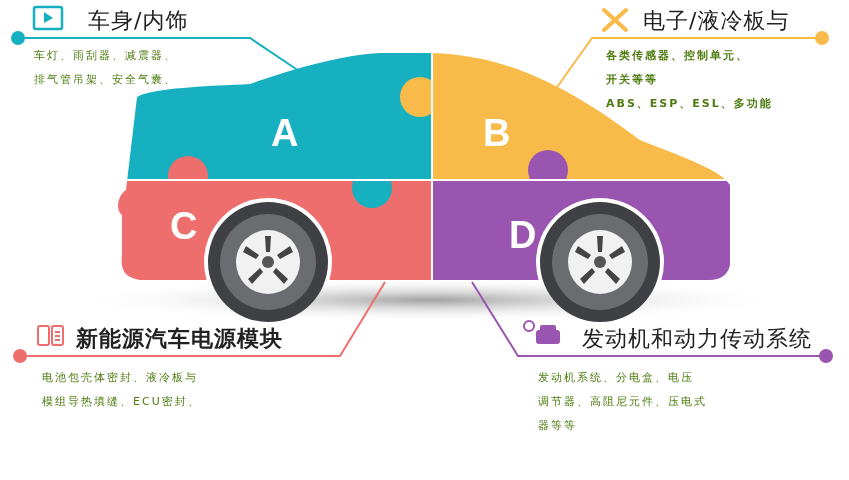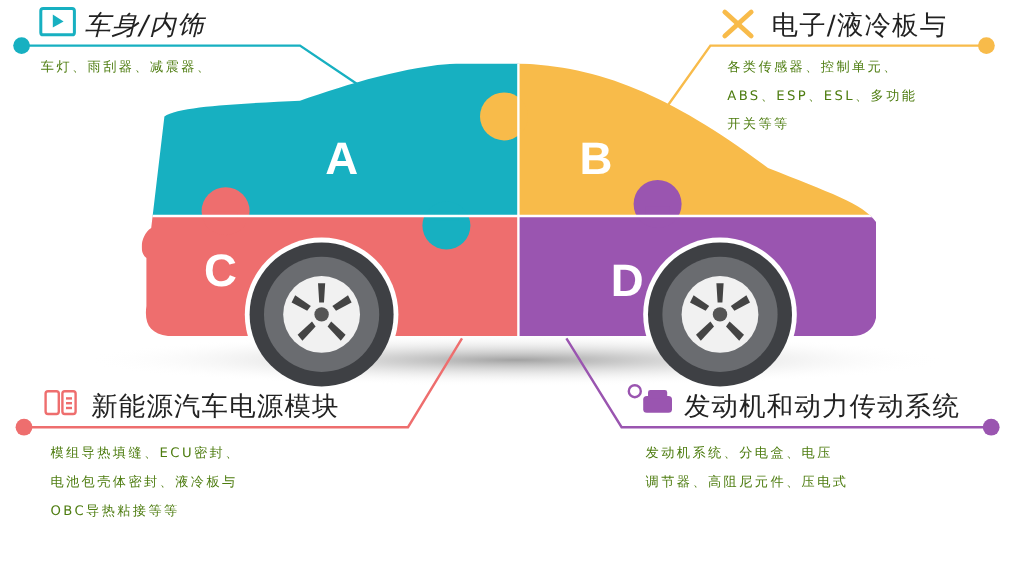--- a/index.html
+++ b/index.html
@@ -107,36 +107,37 @@
     <rect x="536" y="330" width="24" height="14" rx="3"></rect>
     <rect x="540" y="325" width="16" height="7" rx="2"></rect>
   </g>
 </svg>
 
 <div class="letter" style="left:271px; top:112px;">A</div>
 <div class="letter" style="left:483px; top:112px;">B</div>
 <div class="letter" style="left:170px; top:205px;">C</div>
 <div class="letter" style="left:509px; top:214px;">D</div>
 
-<div class="title" style="left:70px; top:6px;font-style:italic;">车身/内饰</div>
+<div class="title" style="left:88px; top:6px;">车身/内饰</div>
 <div class="desc" style="left:34px; top:44px;">
   <div>车灯、雨刮器、减震器、</div>
+  <div>排气管吊架、安全气囊、</div>
 </div>
 
 <div class="title" style="left:643px; top:6px;">电子/液冷板与</div>
-<div class="desc" style="left:606px; top:44px;">
+<div class="desc" style="left:606px; top:44px;font-weight:bold;">
   <div>各类传感器、控制单元、</div>
+  <div>开关等等</div>
   <div>ABS、ESP、ESL、多功能</div>
-  <div>开关等等</div>
 </div>
 
-<div class="title" style="left:76px; top:324px;">新能源汽车电源模块</div>
+<div class="title" style="left:76px; top:324px;font-weight:bold;">新能源汽车电源模块</div>
 <div class="desc" style="left:42px; top:366px;">
+  <div>电池包壳体密封、液冷板与</div>
   <div>模组导热填缝、ECU密封、</div>
-  <div>电池包壳体密封、液冷板与</div>
-  <div>OBC导热粘接等等</div>
 </div>
 
-<div class="title" style="left:570px; top:324px;">发动机和动力传动系统</div>
+<div class="title" style="left:582px; top:324px;">发动机和动力传动系统</div>
 <div class="desc" style="left:527px; top:366px;margin-left:11px;">
   <div>发动机系统、分电盒、电压</div>
   <div>调节器、高阻尼元件、压电式</div>
+  <div>器等等</div>
 </div>
 
 </body></html>

